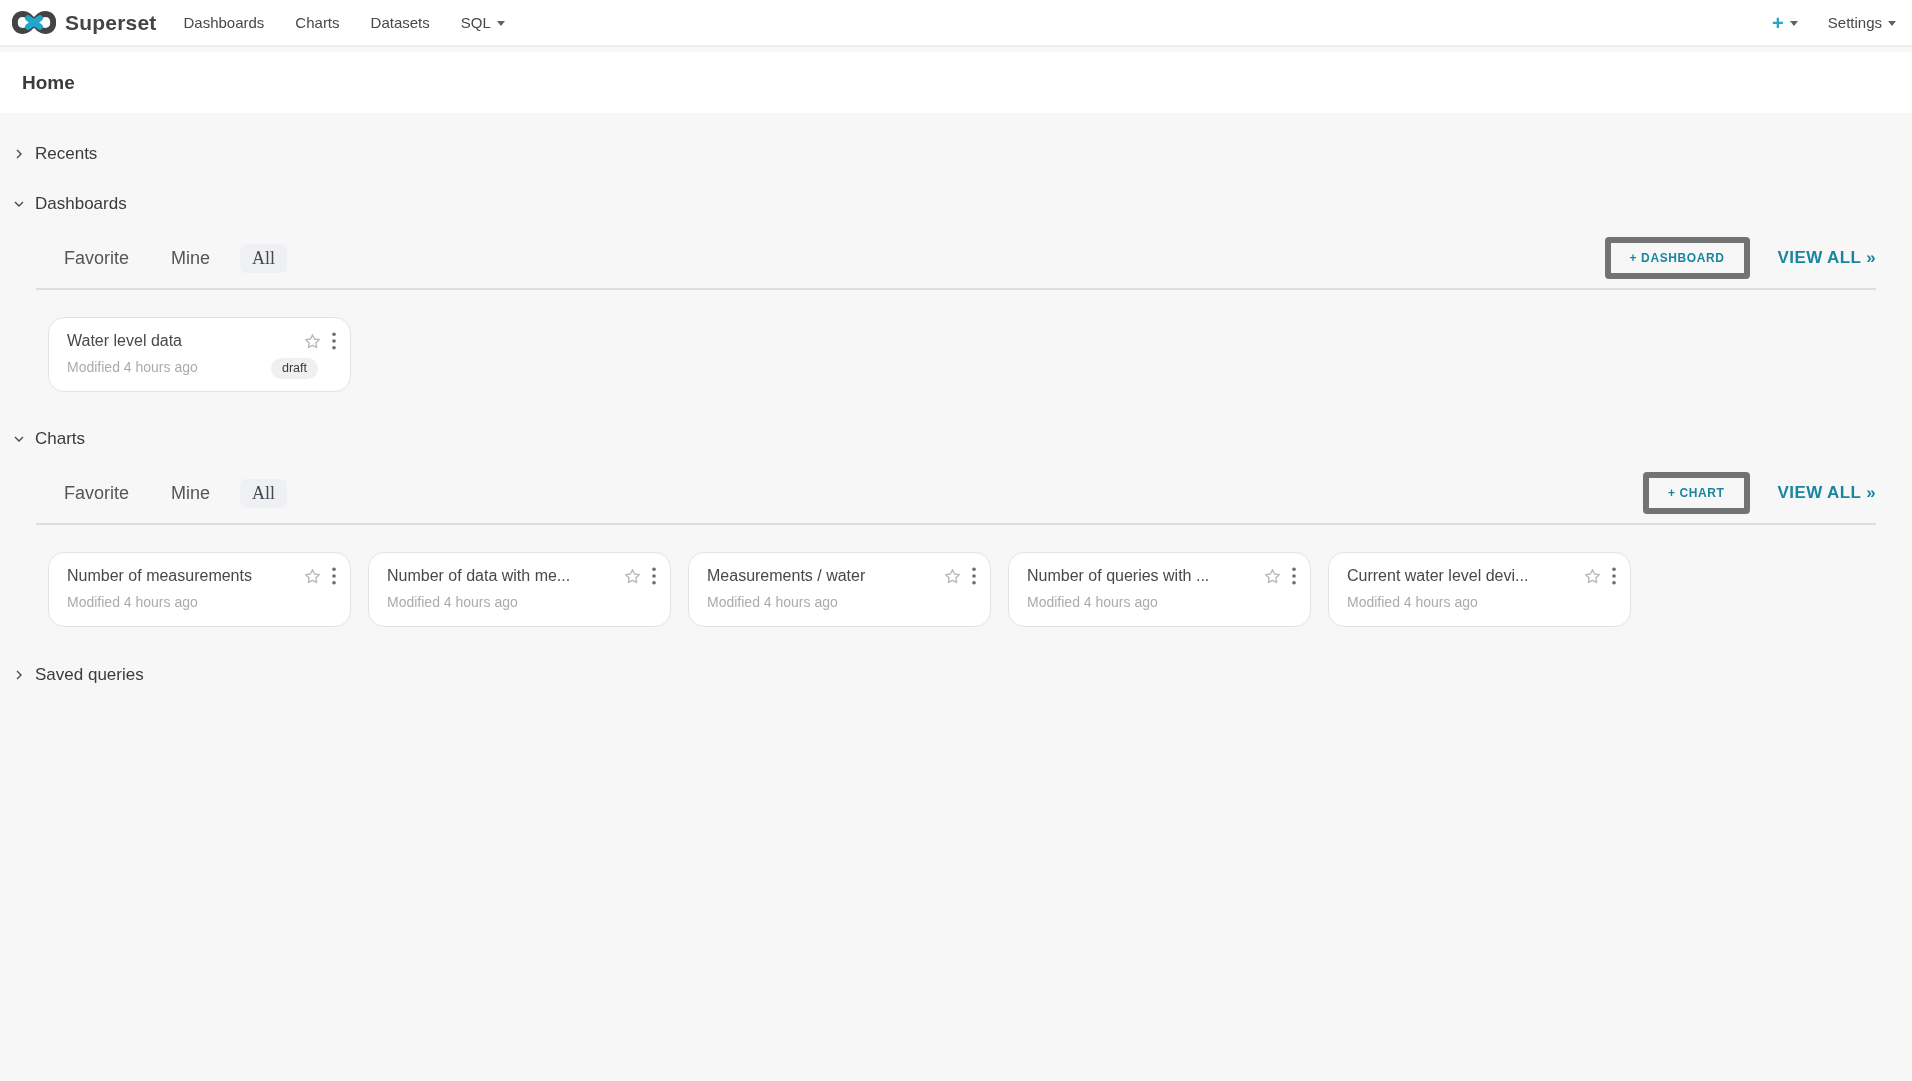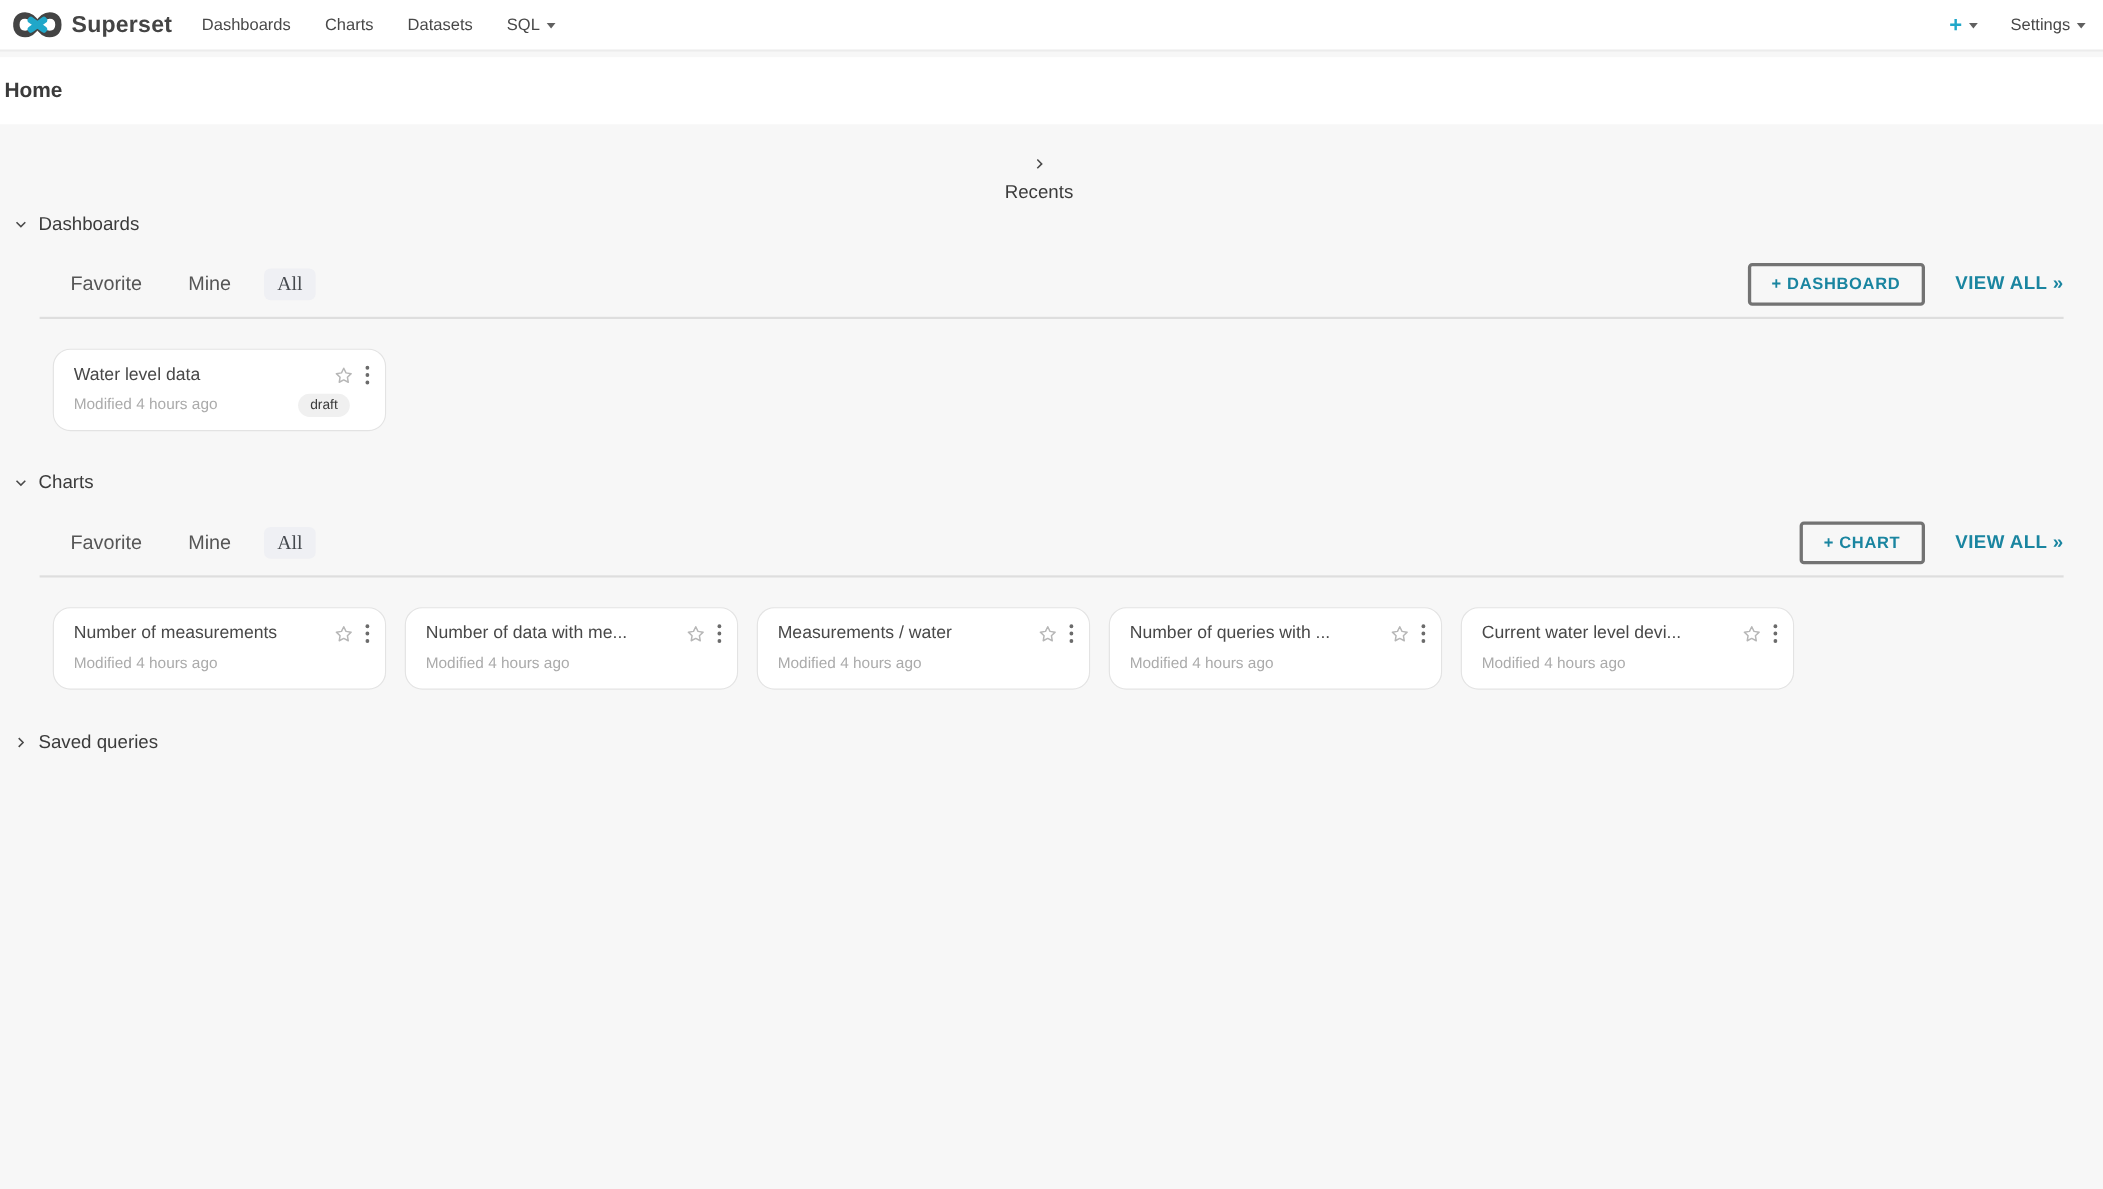--- a/index.html
+++ b/index.html
@@ -28,44 +28,44 @@
   .nav-plus-wrap, .nav-settings { display:flex; align-items:center; gap:6px; cursor:pointer; font-size:15px; }
   .caret {
     width:0; height:0; display:inline-block;
     border-left:4px solid transparent; border-right:4px solid transparent;
     border-top:5px solid #606060; margin-top:2px;
   }
 
   
   .home-band {
     margin-top:5px; background:#fff; height:61px;
-    display:flex; align-items:center; padding-left:4px;
+    display:flex; align-items:center; padding-left:22px;
   }
   .home-band h1 { margin:0; font-size:19px; font-weight:bold; color:#3b3b3b; }
 
   
   main { padding:0 36px 0 13px; }
   .section-header {
     display:flex; align-items:center; gap:10px;
     font-size:17px; color:#3b3b3b; height:22px; cursor:pointer;
   }
   .section-header .chev { display:flex; align-items:center; width:12px; }
-  .mt-recents    { margin-top:30px;flex-direction:column; }
+  .mt-recents    { margin-top:30px; }
   .mt-dashboards { margin-top:28px; }
   .mt-charts     { margin-top:36px; }
   .mt-saved      { margin-top:37px; }
 
   .controls-row { display:flex; align-items:center; margin-top:28px; height:30px; }
   .tabs { display:flex; gap:18px; margin-left:39px; font-size:18px; color:#565656; }
   .tab { padding:6px 12px; border-radius:6px; cursor:pointer; line-height:17px; }
   .tab.active { background:#eff0f4; color:#45494e;font-family:Liberation Serif, serif; }
   .section-actions { margin-left:auto; display:flex; align-items:center; gap:28px; }
   .add-btn {
-    border:3px solid #737373; color:#1a85a0; background:transparent;
-    border-radius:4px; font-weight:bold; font-size:15px; letter-spacing:0.6px;
+    border:6px solid #737373; color:#1a85a0; background:transparent;
+    border-radius:4px; font-weight:bold; font-size:12px; letter-spacing:0.6px;
     padding:8px 19px; cursor:pointer; font-family:inherit; white-space:nowrap;
   }
   .view-all {
     color:#1a85a0; font-weight:bold; font-size:17px; letter-spacing:0.4px;
     cursor:pointer; white-space:nowrap;
   }
   .divider { height:2px; background:#dedede; margin-top:15px; margin-left:23px; }
 
   .cards-row { display:flex; gap:17px; margin:27px 0 0 35px; }
   .card {

